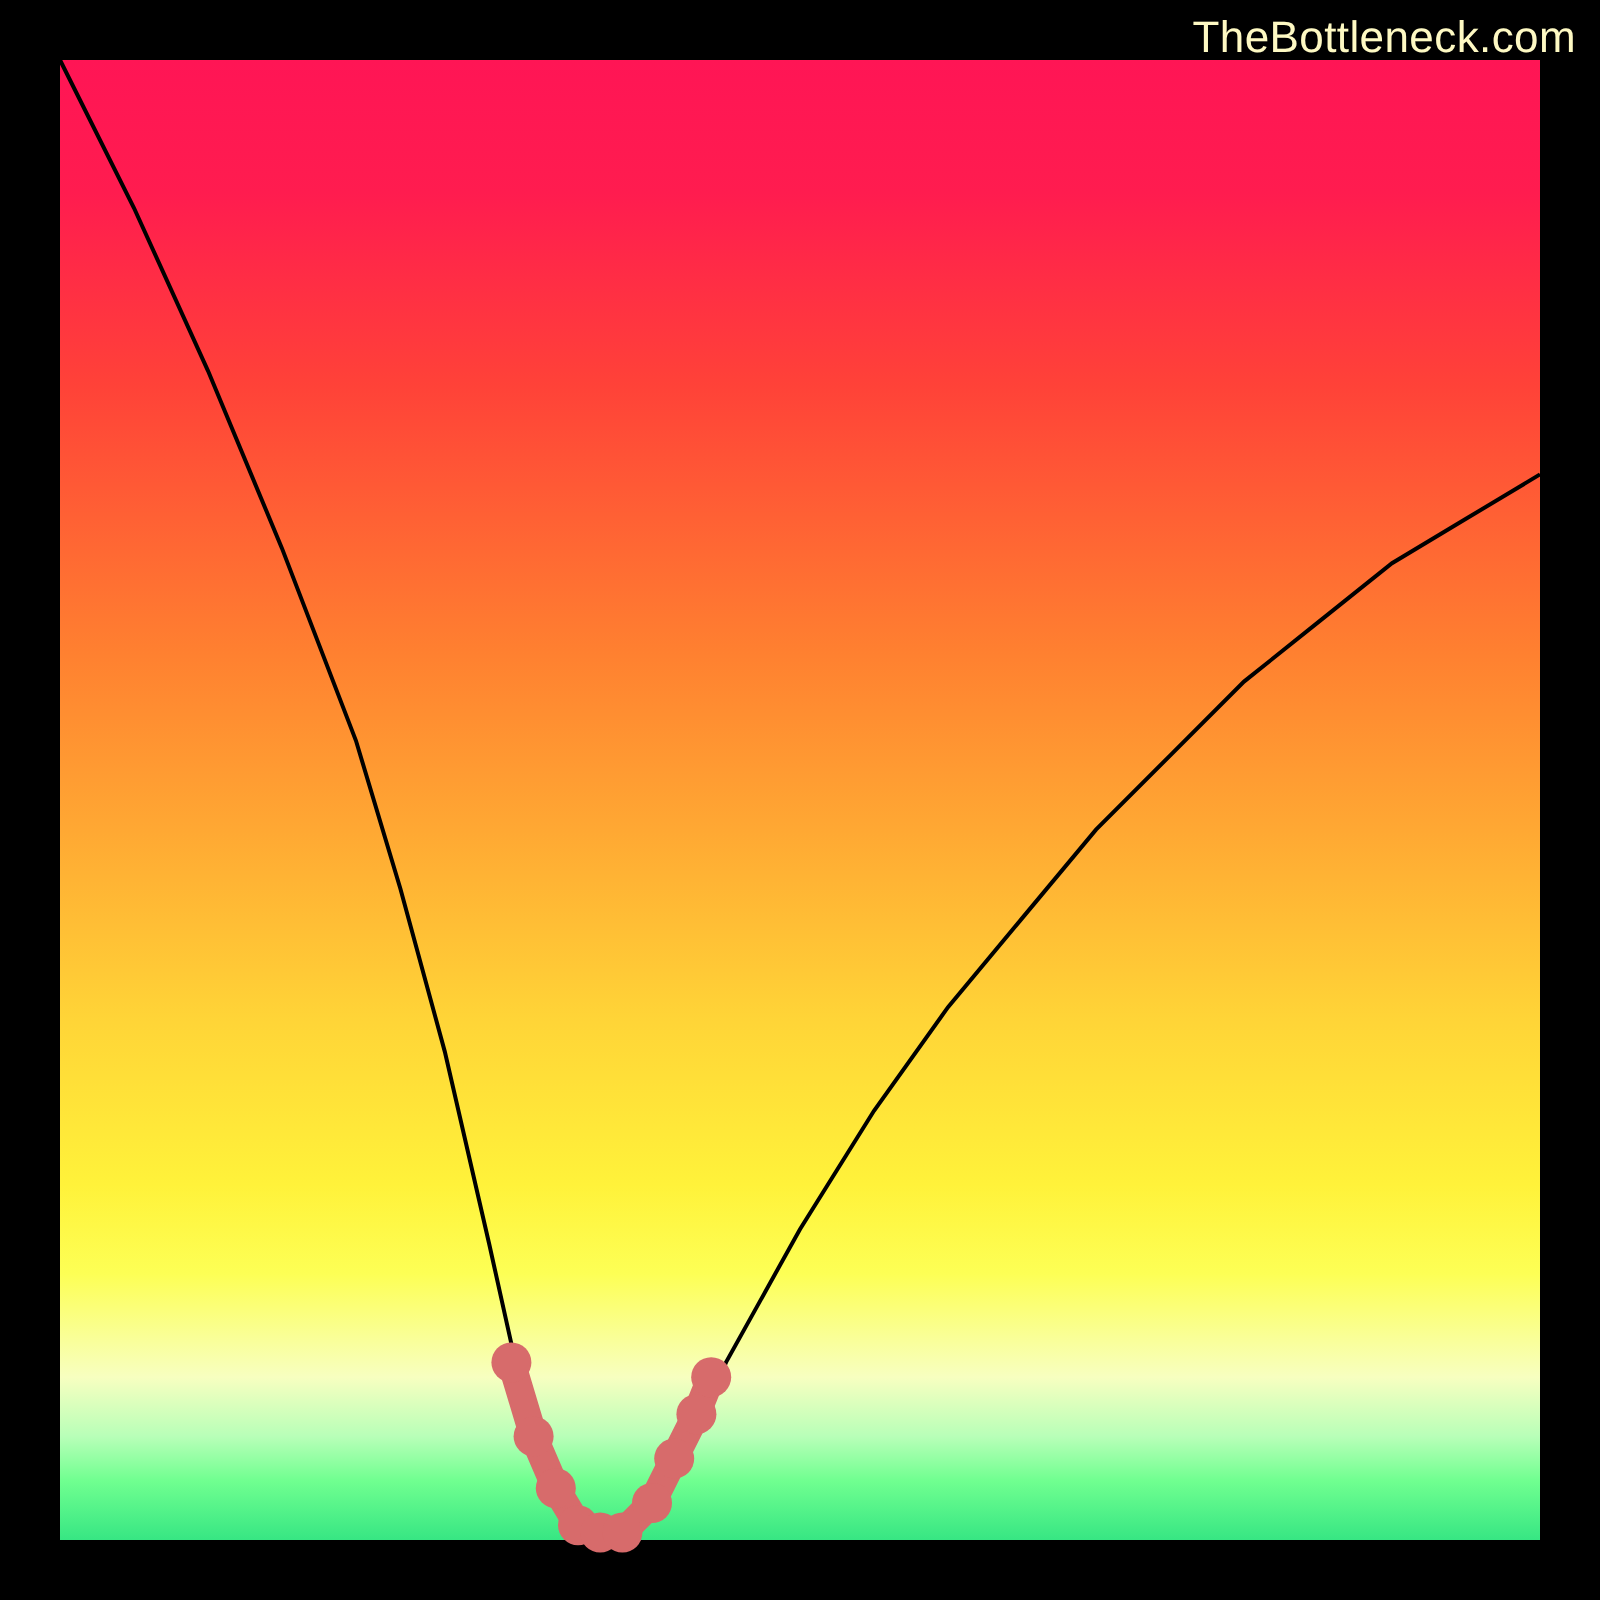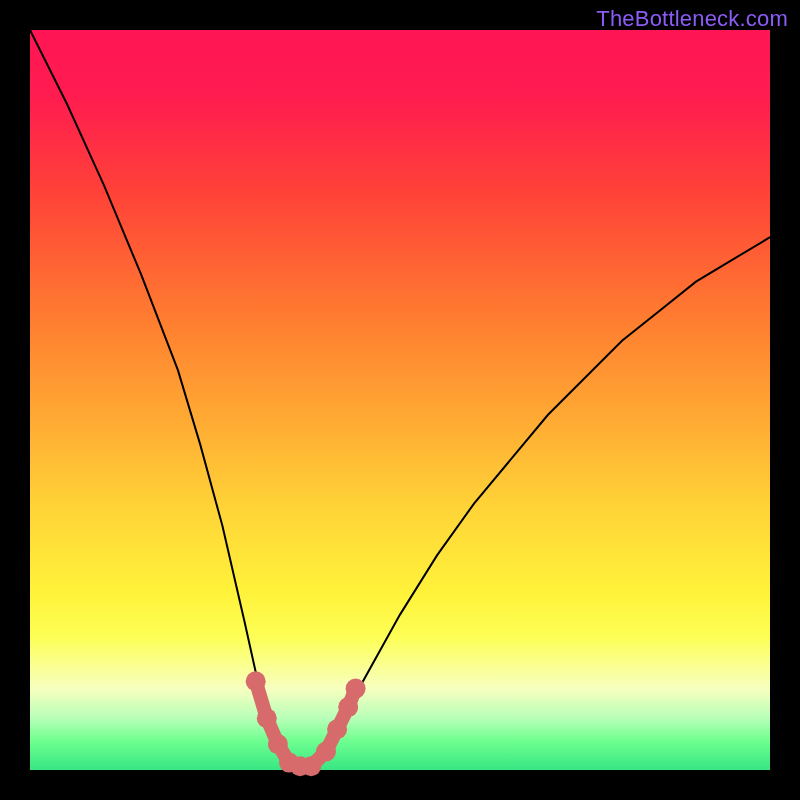--- a/index.html
+++ b/index.html
@@ -35,21 +35,21 @@
       #f7ffc0 89%,
       #b8ffb8 93%,
       #70ff90 96%,
       #37e683 100%
     );
   }
   .watermark {
     position: absolute;
     top: 6px;
     right: 12px;
-    color: #8b5cf6;
+    color: #fef9c3;
     font-size: 22px;
     font-weight: 500;
     letter-spacing: 0.2px;
     user-select: none;
   }
   svg.curve {
     position: absolute;
     left: 0;
     top: 0;
     width: 740px;

